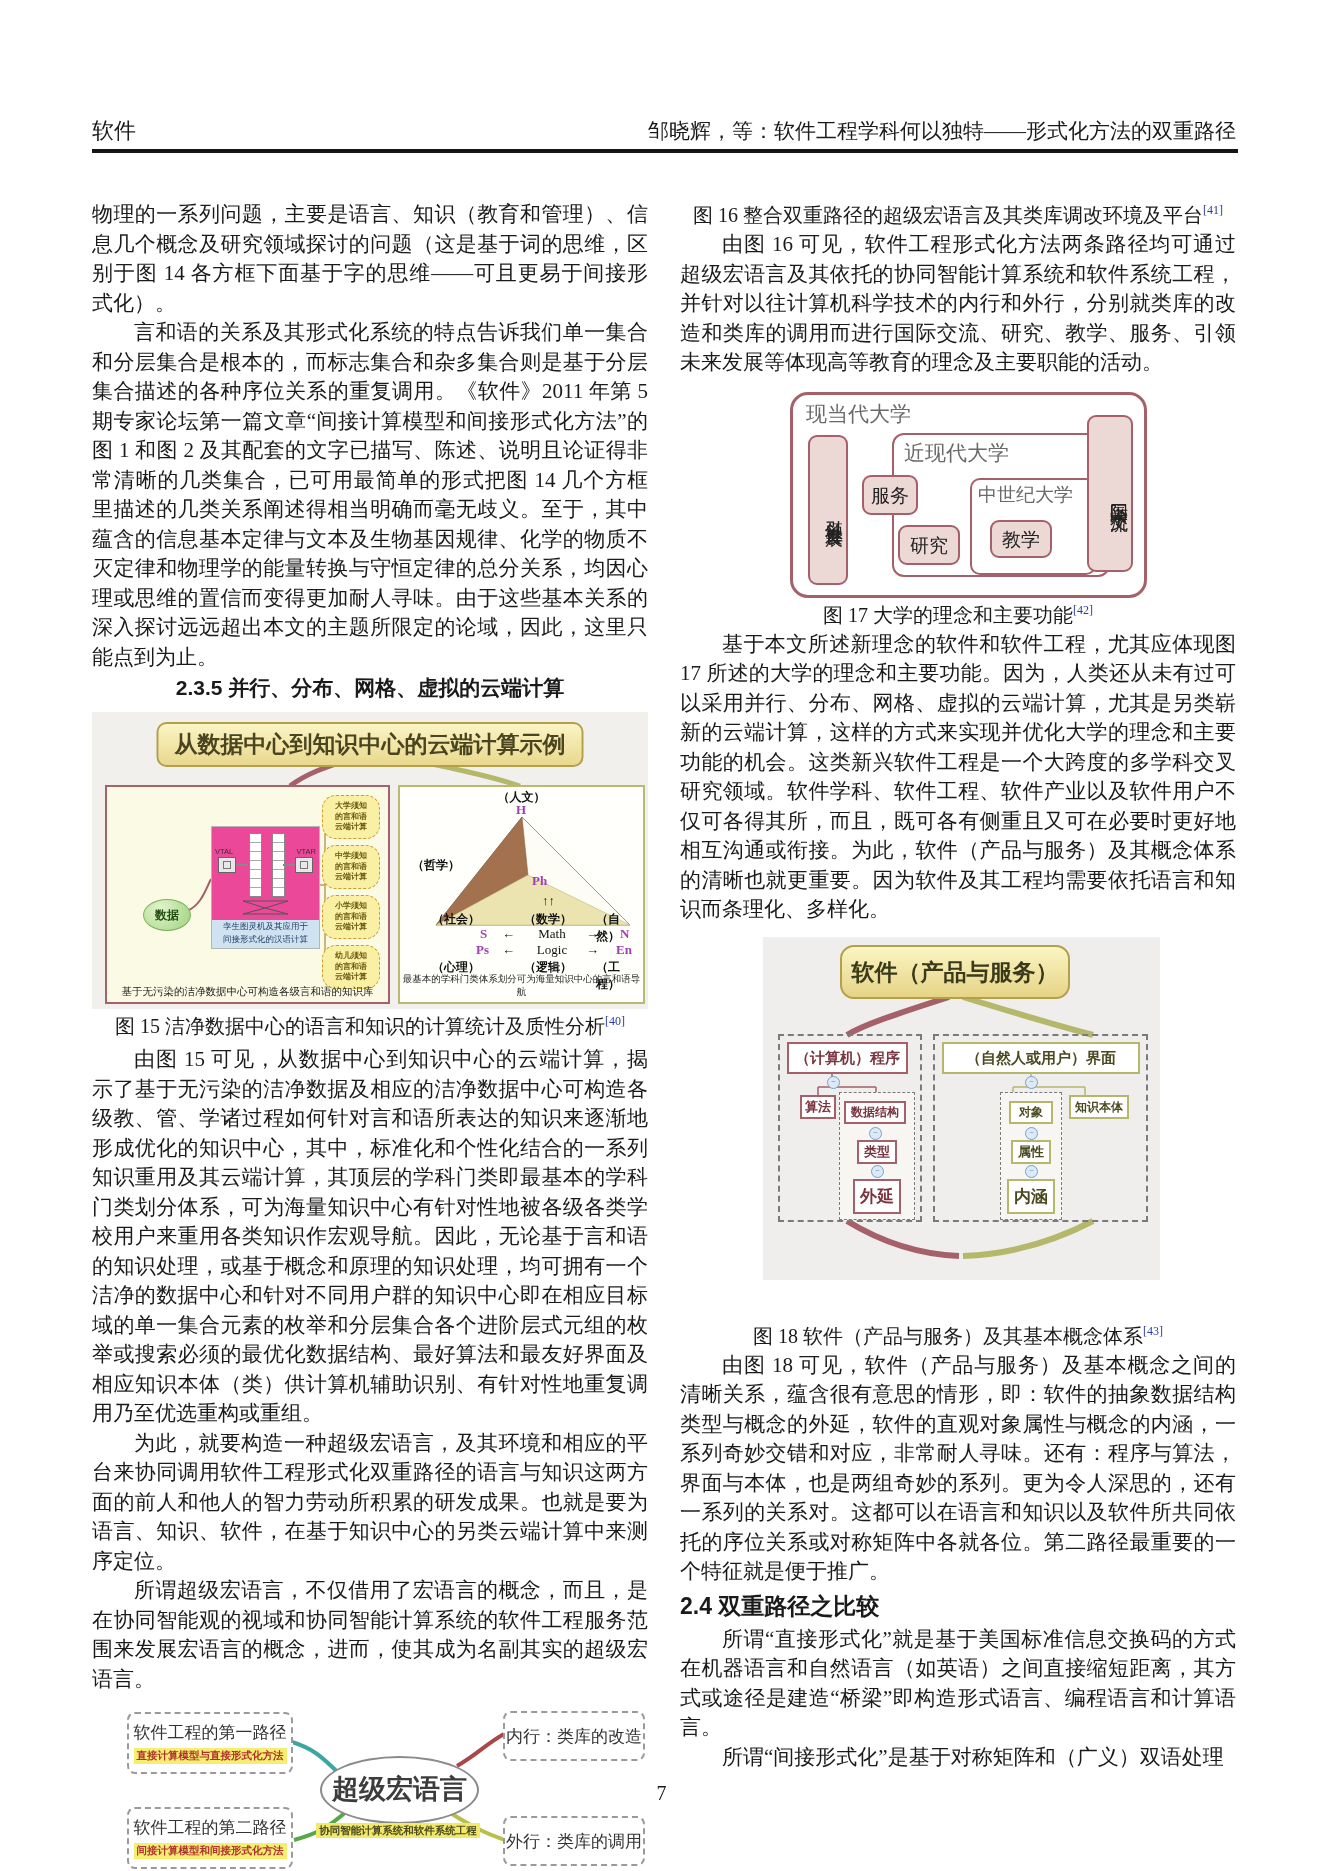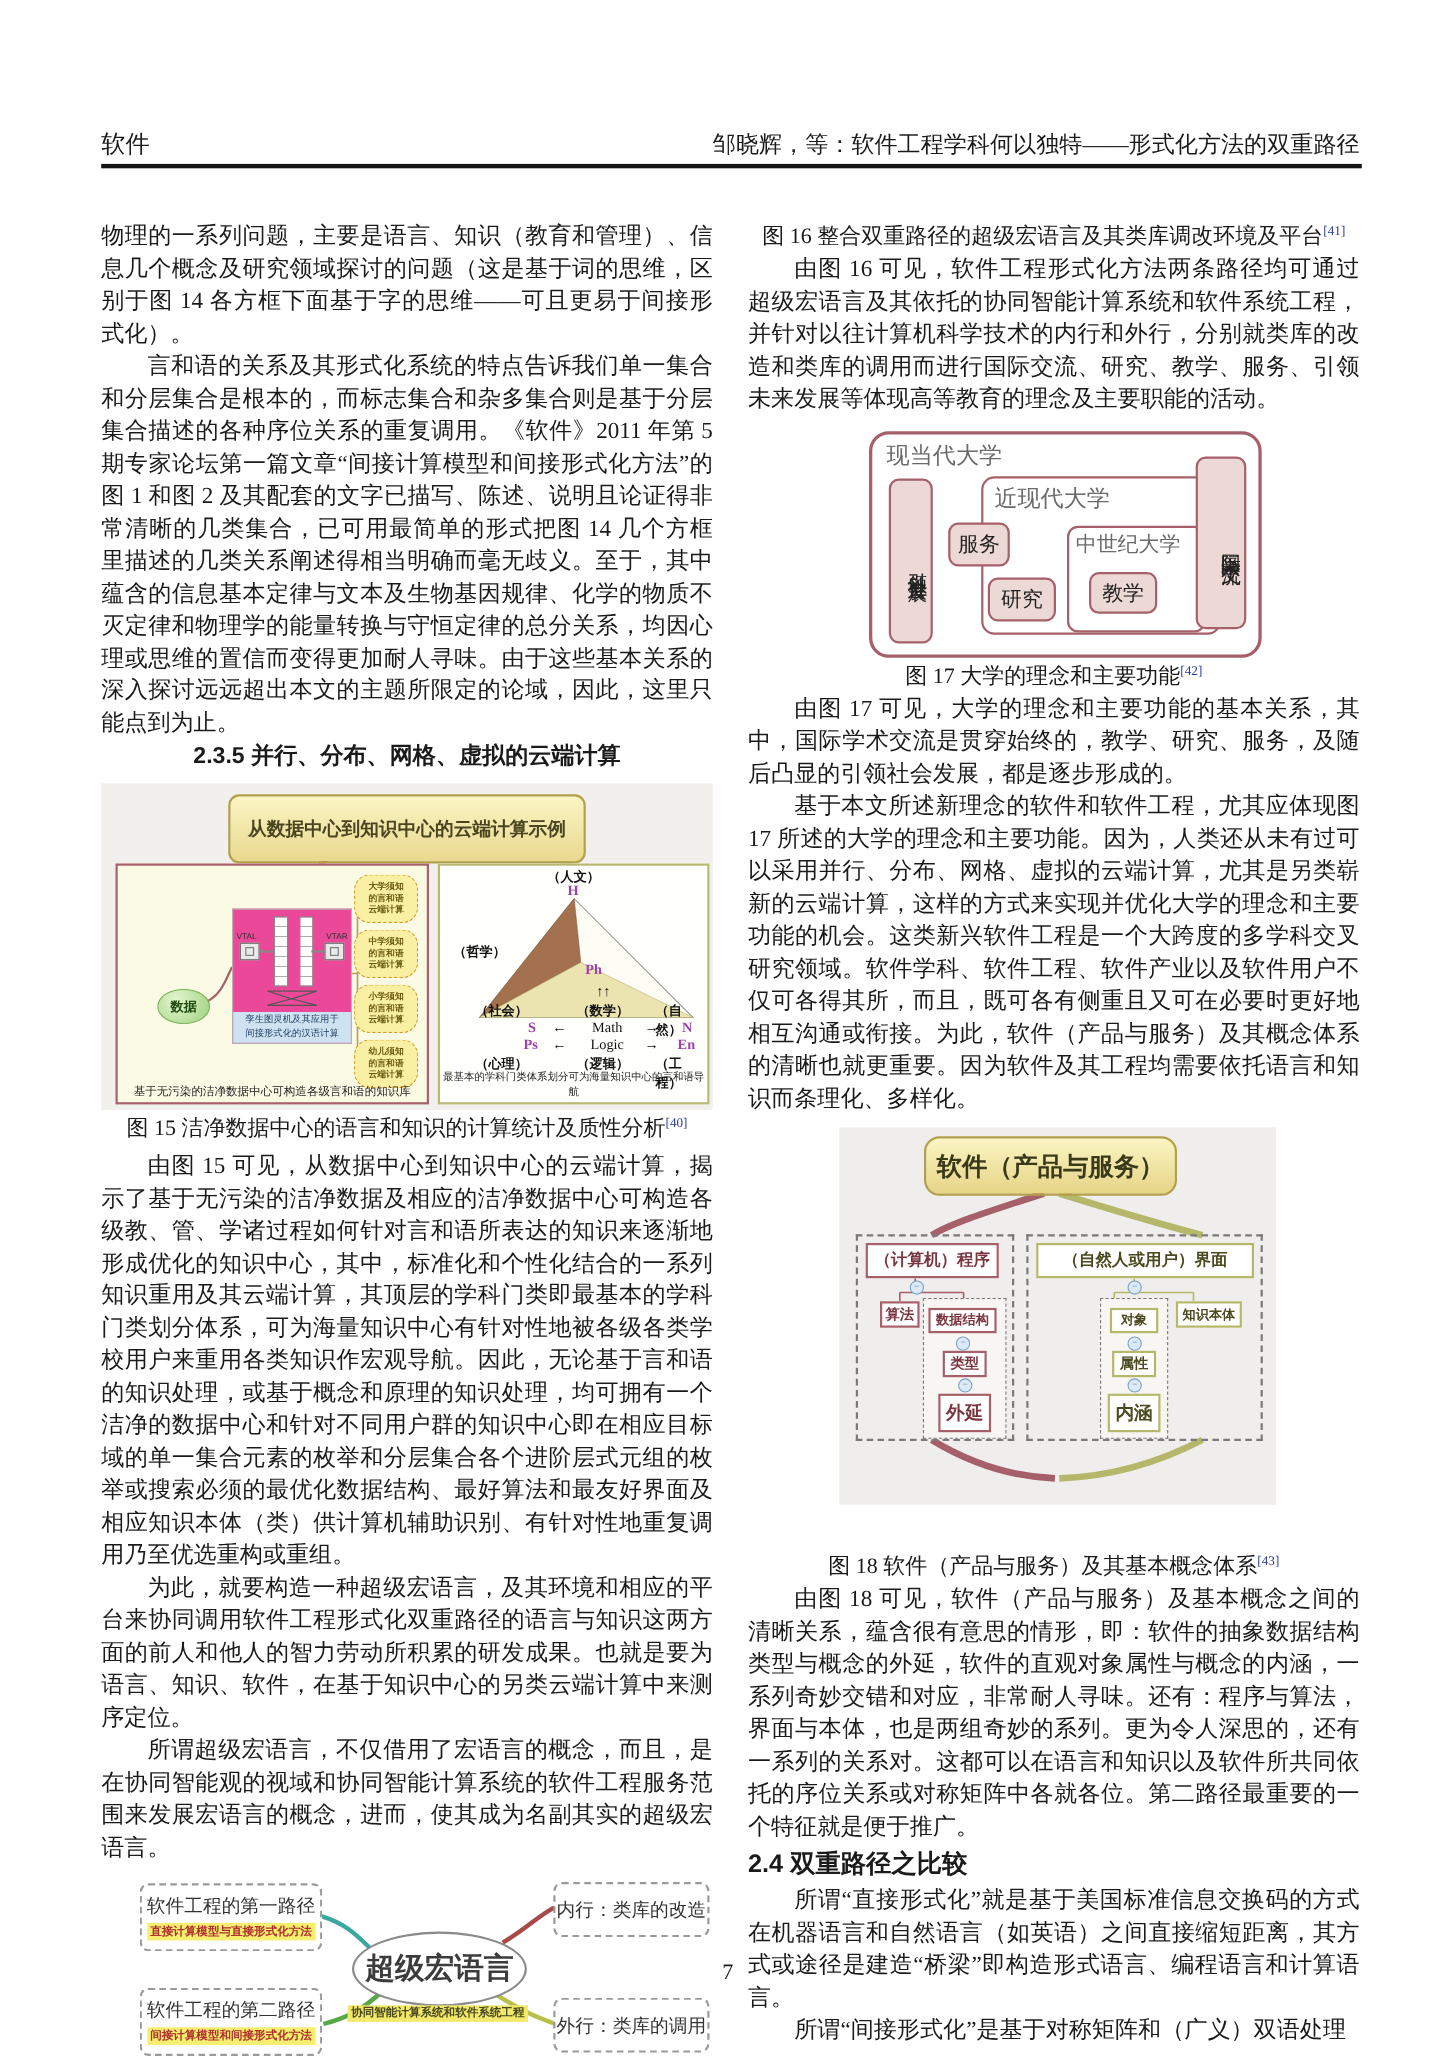--- a/index.html
+++ b/index.html
@@ -20,21 +20,21 @@
   .h-sec{font-family:"Liberation Sans","DejaVu Sans",sans-serif;font-weight:bold;font-size:23px;
          line-height:38px;margin:0;}
   .fig-cap{font-size:20px;text-align:center;line-height:30px;margin:2px 0 0 0;}
   .sup{color:#2b3a9e;font-size:12px;vertical-align:super;line-height:0;}
   .pagenum{position:absolute;left:0;right:0;top:1782px;text-align:center;font-size:20px;}
 
   
   .f15{position:relative;width:556px;height:297px;background:#f1f0ed;margin-top:8px;}
   .f15-title{position:absolute;left:50%;top:10px;transform:translateX(-50%);white-space:nowrap;
      background:linear-gradient(#fbf5c4,#e9d88e);border:2px solid #b3a04a;border-radius:10px;
-     padding:18px 16px;font-family:"Liberation Sans",sans-serif;font-weight:bold;font-size:17px;color:#4a4520;text-align:right;}
+     padding:5px 16px;font-family:"Liberation Sans",sans-serif;font-weight:bold;font-size:23px;color:#4a4520;text-align:right;}
   .f15-svg{position:absolute;left:0;top:0;}
   .f15-left{position:absolute;left:13px;top:73px;width:281px;height:215px;border:2px solid #a8616a;background:#fbfae4;}
   .f15-right{position:absolute;left:306px;top:73px;width:243px;height:215px;border:2px solid #b9b974;background:#fffffc;}
   .f15-ellipse{position:absolute;left:36px;top:112px;width:46px;height:30px;border-radius:50%;
      background:radial-gradient(circle at 35% 30%,#e2f5cd,#9ed17e);border:1px solid #79b25a;
      font-family:"Liberation Sans",sans-serif;font-weight:bold;font-size:12px;line-height:30px;text-align:center;color:#234d12;}
   .f15-machine{position:absolute;left:104px;top:39px;width:107px;height:121px;background:#ec4899;border:1px solid #b5b5b5;}
   .f15-tape{position:absolute;top:6px;width:11px;height:62px;border:1px solid #888;background:
      repeating-linear-gradient(to bottom,#fff 0 8px,#aaa 8px 9px);}
   .f15-head{position:absolute;top:30px;width:16px;height:14px;border:1.5px solid #666;background:#e8e8e8;}
@@ -217,21 +217,20 @@
       <div class="f17-glabel" style="left:114px;top:47px">近现代大学</div>
       <div class="f17-pill" style="left:72px;top:83px;width:56px;height:40px;line-height:38px">服务</div>
       <div class="f17-rect" style="left:180px;top:86px;width:126px;height:97px;border-radius:10px"></div>
       <div class="f17-glabel" style="left:188px;top:90px;font-size:19px">中世纪大学</div>
       <div class="f17-pill" style="left:108px;top:133px;width:62px;height:40px;line-height:38px">研究</div>
       <div class="f17-pill" style="left:200px;top:128px;width:62px;height:38px;line-height:36px">教学</div>
       <div class="f17-pill f17-vert" style="left:297px;top:23px;width:46px;height:157px;font-size:18px">国际学术交流</div>
     </div>
     <p class="fig-cap" style=""><span>图 17  大学的理念和主要功能</span><span class="sup">[42]</span></p>
 
-    <p class="body indent">由图 17 可见，大学的理念和主要功能的基本关系，其中，国际学术交流是贯穿始终的，教学、研究、服务，及随后凸显的引领社会发展，都是逐步形成的。</p>
     <p class="body indent">基于本文所述新理念的软件和软件工程，尤其应体现图 17 所述的大学的理念和主要功能。因为，人类还从未有过可以采用并行、分布、网格、虚拟的云端计算，尤其是另类崭新的云端计算，这样的方式来实现并优化大学的理念和主要功能的机会。这类新兴软件工程是一个大跨度的多学科交叉研究领域。软件学科、软件工程、软件产业以及软件用户不仅可各得其所，而且，既可各有侧重且又可在必要时更好地相互沟通或衔接。为此，软件（产品与服务）及其概念体系的清晰也就更重要。因为软件及其工程均需要依托语言和知识而条理化、多样化。</p>
 
     <div class="f18">
       <div class="f18-bg"></div>
       <svg style="position:absolute;left:0;top:0" width="397" height="378">
         <path d="M186,60 C130,78 100,88 84,98" stroke="#a5606a" stroke-width="6" fill="none"></path>
         <path d="M200,60 C258,78 300,90 330,98" stroke="#b5b86a" stroke-width="6" fill="none"></path>
         <path d="M84,284 C130,312 170,318 196,319" stroke="#a5606a" stroke-width="6" fill="none"></path>
         <path d="M330,284 C276,312 230,318 200,319" stroke="#b5b86a" stroke-width="6" fill="none"></path>
         <path d="M69,137 L69,150 M55,150 L113,150 M55,150 L55,158 M113,150 L113,158" stroke="#a5606a" stroke-width="1.5" fill="none"></path>

